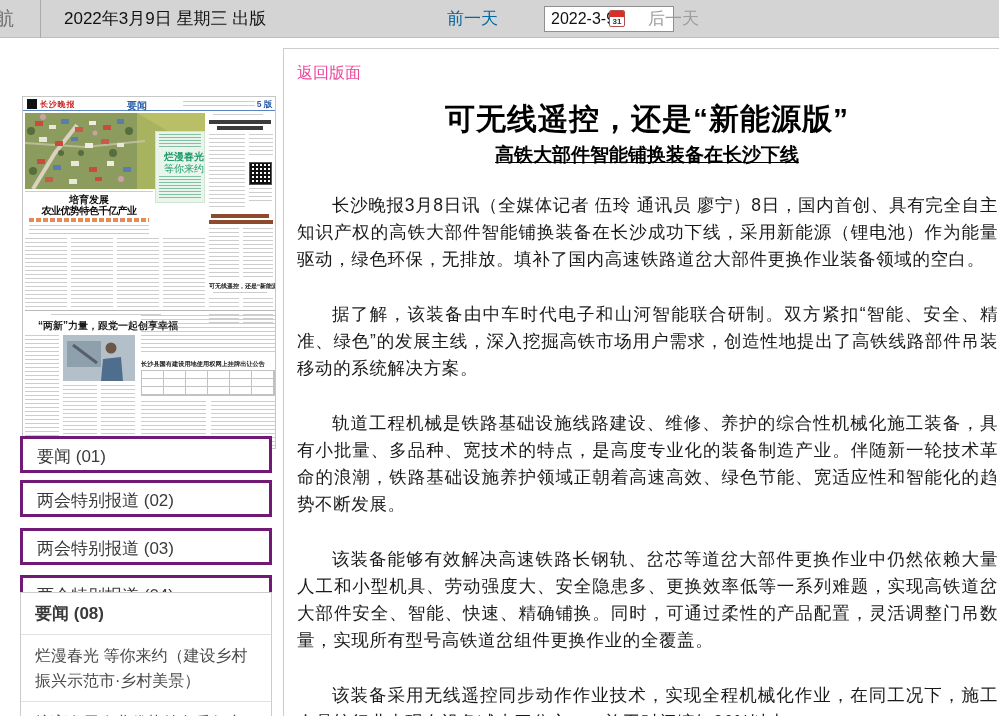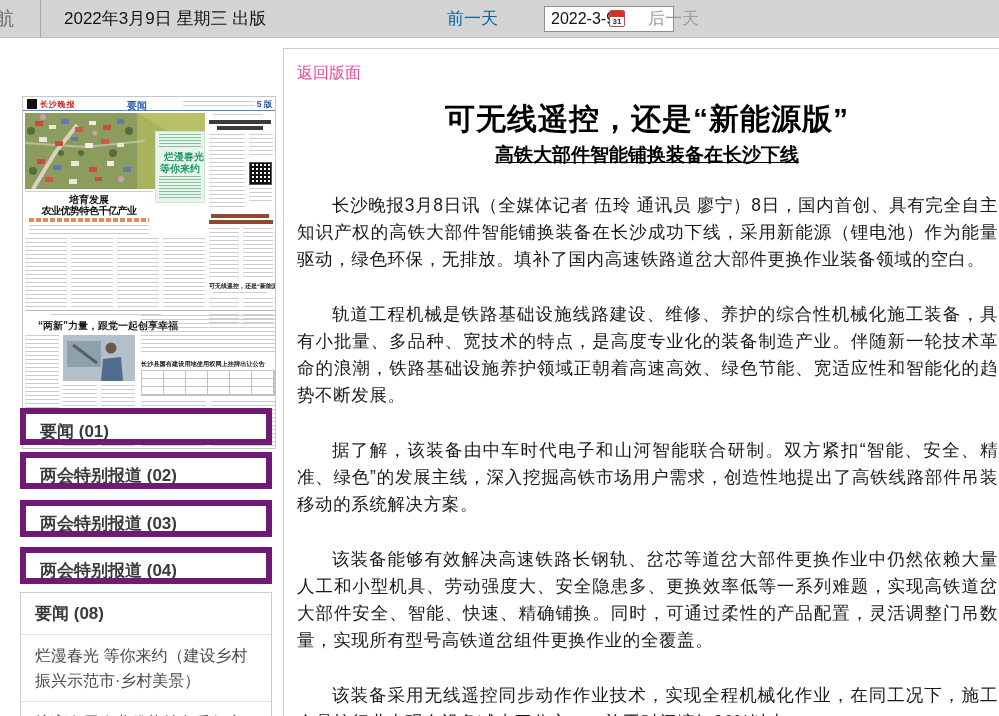--- a/index.html
+++ b/index.html
@@ -39,21 +39,21 @@
   .hbar { background:#3c3c3c; }
   .hbar-brown { background:#8e4a2c; }
 
   .aerial { position:absolute; left:2px; top:16px; width:180px; height:76px; }
   .photo-cap { position:absolute; left:2px; top:94px; width:128px; height:3px; }
 
   .green-panel { position:absolute; left:132px; top:34px; width:50px; height:72px;
     background:#e9f5ea; border:1px solid #cfe5d0; }
   .gp-top { position:absolute; left:3px; top:2px; width:42px; height:14px; }
   .gp-t1 { position:absolute; left:0; top:18px; width:100%; text-align:right; font-size:10px; font-weight:bold; color:#1d9a6c; }
-  .gp-t2 { position:absolute; left:0; top:30px; width:100%; text-align:center; font-size:10px; font-weight:bold; color:#1d9a6c; }
+  .gp-t2 { position:absolute; left:0; top:30px; width:100%; text-align:right; font-size:10px; font-weight:normal; color:#1d9a6c; }
   .gp-bot { position:absolute; left:3px; top:44px; width:42px; height:24px; }
 
   .thumb-hl { position:absolute; left:4px; top:97px; width:124px; text-align:center; color:#0d0d0d; font-weight:bold; }
   .thumb-hl .l1 { font-size:10px; line-height:11px; }
   .thumb-hl .l2 { font-size:10px; line-height:11px; letter-spacing:-.5px; }
   .orange-sub { position:absolute; left:6px; top:121px; width:120px; height:4px;
     background:repeating-linear-gradient(to right,#e0763a 0 5px,transparent 5px 7px); opacity:.85; }
   .intro-lines { position:absolute; left:6px; top:128px; width:120px; height:9px; }
   .cols { position:absolute; left:2px; top:141px; width:180px; height:70px; display:flex; gap:4px; }
   .cols > div { flex:1; }
@@ -92,22 +92,22 @@
   .r-lines2 { position:absolute; left:0; top:114px; width:30px; height:50px; }
   .r-lines3 { position:absolute; left:34px; top:114px; width:30px; height:50px; }
   .r-art-hl { position:absolute; left:0; top:168px; width:110px; font-size:10px; transform:scale(.6); transform-origin:0 0;
     font-weight:bold; color:#111; white-space:nowrap; }
   .r-art-sub { position:absolute; left:4px; top:178px; width:54px; height:3px; }
   .r-lines4 { position:absolute; left:0; top:184px; width:30px; height:28px; }
   .r-lines5 { position:absolute; left:34px; top:184px; width:30px; height:28px; }
 
   
   .nav-box { position:absolute; left:20px; width:252px; height:37px; background:#fff;
-    border:6px solid #701a75; font-size:17px; font-weight:bold; color:#3a3a3a;
-    line-height:35px; padding-left:14px; cursor:pointer; }
+    border:3px solid #701a75; font-size:17px; font-weight:normal; color:#3a3a3a;
+    line-height:35px; padding-left:14px; cursor:pointer;margin-top:28px; }
   .section-box { position:absolute; left:20px; top:592px; width:252px; height:220px;
     background:#fff; border:1px solid #ccc; }
   .section-header { font-size:17px; font-weight:bold; color:#3a3a3a; padding:9px 14px 9px 14px;
     border-bottom:1px solid #e2e2e2; }
   .section-article { font-size:16px; color:#4a4a4a; line-height:25px; padding:8px 14px;
     border-bottom:1px solid #e2e2e2; cursor:pointer; }
 
   
   .panel { position:absolute; left:283px; top:48px; width:745px; height:1200px;
     background:#fff; border:1px solid #ccc; padding:14px 14px 0 13px; }
@@ -275,18 +275,18 @@
   <div class="section-article">烂漫春光 等你来约（建设乡村振兴示范市·乡村美景）</div>
   <div class="section-article">培育发展农业优势特色千亿产业</div>
 </div>
 
 <div class="panel">
   <span class="back-link">返回版面</span>
   <h1 class="art-title">可无线遥控，还是“新能源版”</h1>
   <h2 class="art-subtitle">高铁大部件智能铺换装备在长沙下线</h2>
   <div class="art-body">
     <p>长沙晚报3月8日讯（全媒体记者 伍玲 通讯员 廖宁）8日，国内首创、具有完全自主知识产权的高铁大部件智能铺换装备在长沙成功下线，采用新能源（锂电池）作为能量驱动，绿色环保，无排放。填补了国内高速铁路道岔大部件更换作业装备领域的空白。</p>
+    <p>据了解，该装备由中车时代电子和山河智能联合研制。双方紧扣“智能、安全、精准、绿色”的发展主线，深入挖掘高铁市场用户需求，创造性地提出了高铁线路部件吊装移动的系统解决方案。</p>
     <p>轨道工程机械是铁路基础设施线路建设、维修、养护的综合性机械化施工装备，具有小批量、多品种、宽技术的特点，是高度专业化的装备制造产业。伴随新一轮技术革命的浪潮，铁路基础设施养护领域正朝着高速高效、绿色节能、宽适应性和智能化的趋势不断发展。</p>
-    <p>据了解，该装备由中车时代电子和山河智能联合研制。双方紧扣“智能、安全、精准、绿色”的发展主线，深入挖掘高铁市场用户需求，创造性地提出了高铁线路部件吊装移动的系统解决方案。</p>
     <p>该装备能够有效解决高速铁路长钢轨、岔芯等道岔大部件更换作业中仍然依赖大量人工和小型机具、劳动强度大、安全隐患多、更换效率低等一系列难题，实现高铁道岔大部件安全、智能、快速、精确铺换。同时，可通过柔性的产品配置，灵活调整门吊数量，实现所有型号高铁道岔组件更换作业的全覆盖。</p>
     <p>该装备采用无线遥控同步动作作业技术，实现全程机械化作业，在同工况下，施工人员较行业内现有设备减少三分之一，施工时间缩短20%以上。</p>
   </div>
 </div>
 
 </body></html>

